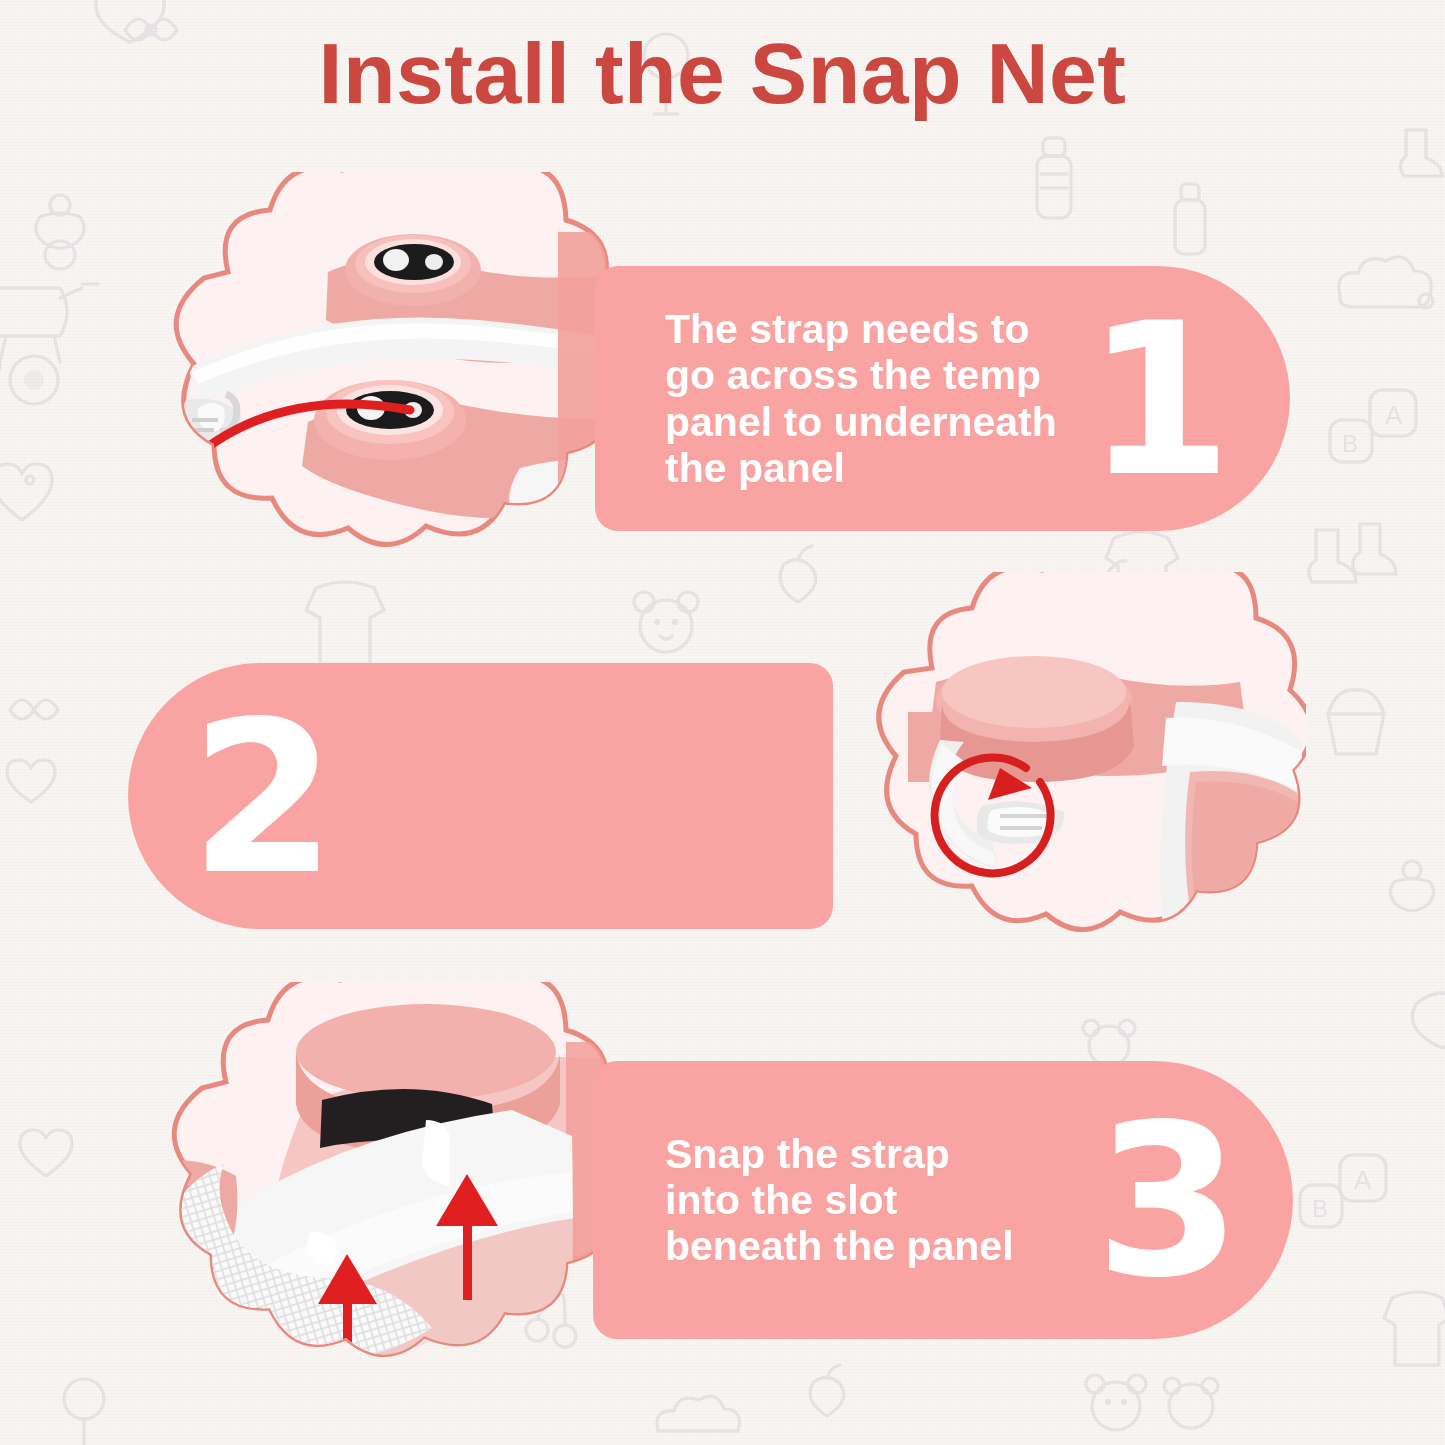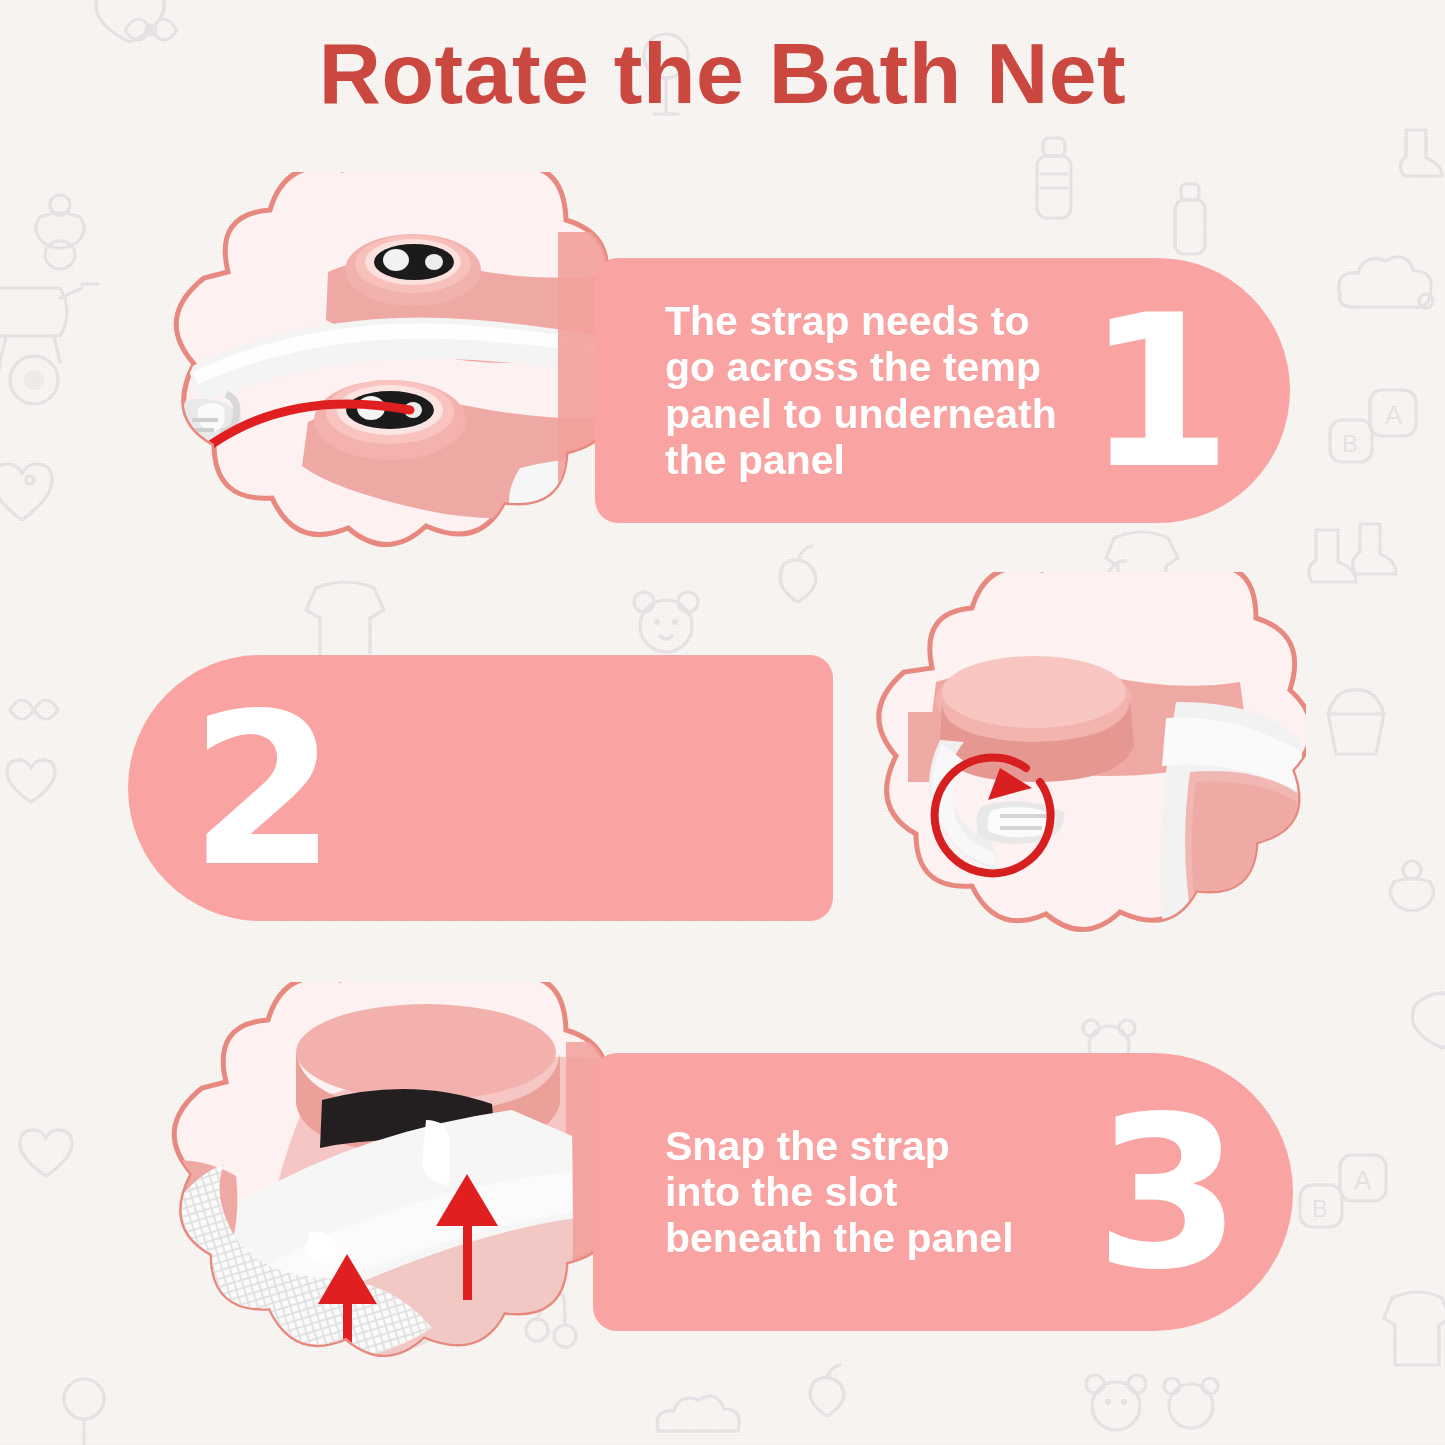--- a/index.html
+++ b/index.html
@@ -45,20 +45,21 @@
   .cloud-wrap{ position:absolute; z-index:4; }
   .cloud-wrap svg.cloud-shape{ position:absolute; inset:0; width:100%; height:100%; }
 
   
   .pill{
     position:absolute;
     background:#F9A4A2;
     display:flex;
     align-items:center;
     z-index:5;
+    margin-top:8px;
   }
   .pill.round-right{ border-radius:26px 150px 150px 26px; }
   .pill.round-left { border-radius:150px 26px 26px 150px; }
 
   .pill-text{
     color:#FFFFFF;
     font-size:41px;
     font-weight:bold;
     line-height:1.13;
     white-space:pre-line;
@@ -255,21 +256,21 @@
       </g>
       <g transform="translate(10,690)">
         <path d="M0 20 q12 -20 24 0 q-12 18 -24 0z"></path>
         <path d="M48 20 q-12 -20 -24 0 q12 18 24 0z"></path>
       </g>
     </g>
   </svg>
   <div class="noise"></div>
 </div>
 
-<h1 id="page-title">Rotate the Bath Net</h1>
+<h1 id="page-title">Install the Snap Net</h1>
 
 <section class="step" id="step-1">
 
   <div class="pill round-right">
     <div class="pill-text">The strap needs to
 go across the temp
 panel to underneath
 the panel</div>
     <div class="pill-num">1</div>
   </div>

